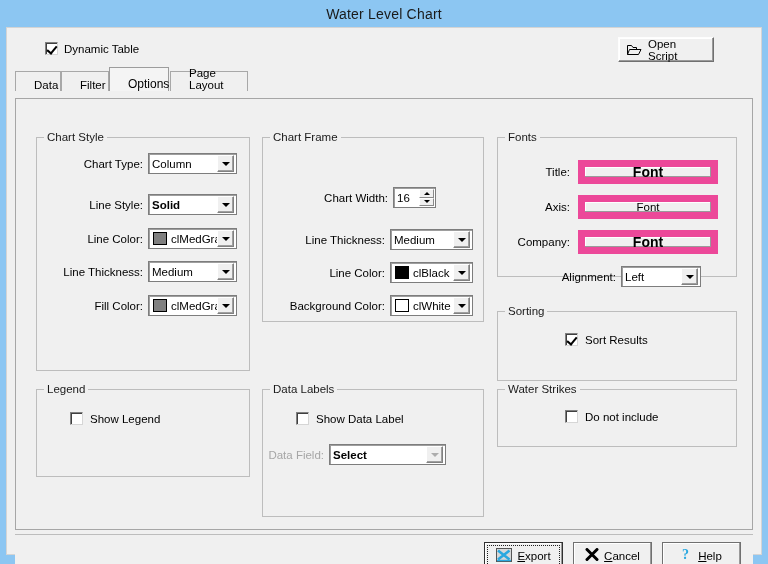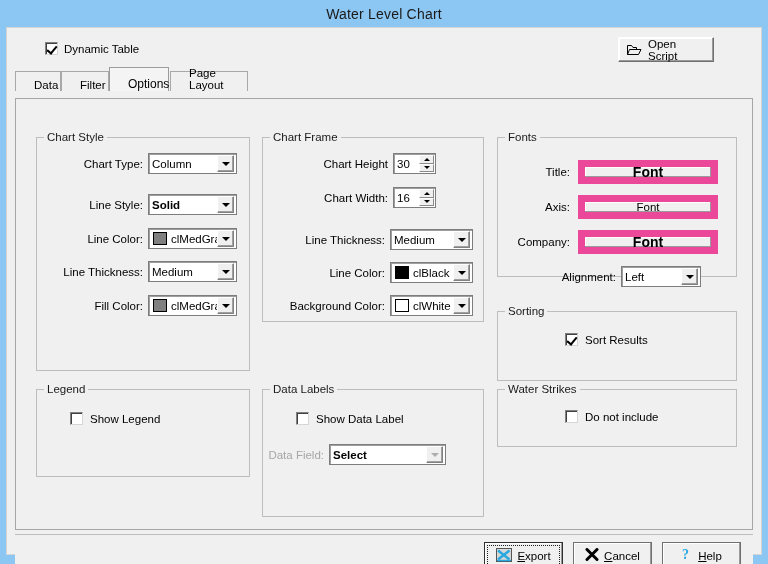--- a/index.html
+++ b/index.html
@@ -409,34 +409,20 @@
             <span class="arrow">
                 <i></i>
               </span>
           </span>
         </div>
       </div>
 
       <div class="group" style="left:246px; top:38px; width:222px; height:185px;">
         <span class="caption">Chart Frame</span>
 
-        <div class="field" style="left:0px; top:15px; width:210px;">
-          <span class="field-label" style="width:125px;">Chart Height</span>
-          <span class="spin" style="width:43px; margin-left:5px;">
-            <span class="num">30</span>
-            <span class="btns">
-              <span class="up">
-                  <i></i>
-                </span>
-              <span class="dn">
-                  <i></i>
-                </span>
-            </span>
-          </span>
-        </div>
 
         <div class="field" style="left:0px; top:49px; width:210px;">
           <span class="field-label" style="width:125px;">Chart Width:</span>
           <span class="spin" style="width:43px; margin-left:5px;">
             <span class="num">16</span>
             <span class="btns">
               <span class="up">
                   <i></i>
                 </span>
               <span class="dn">

